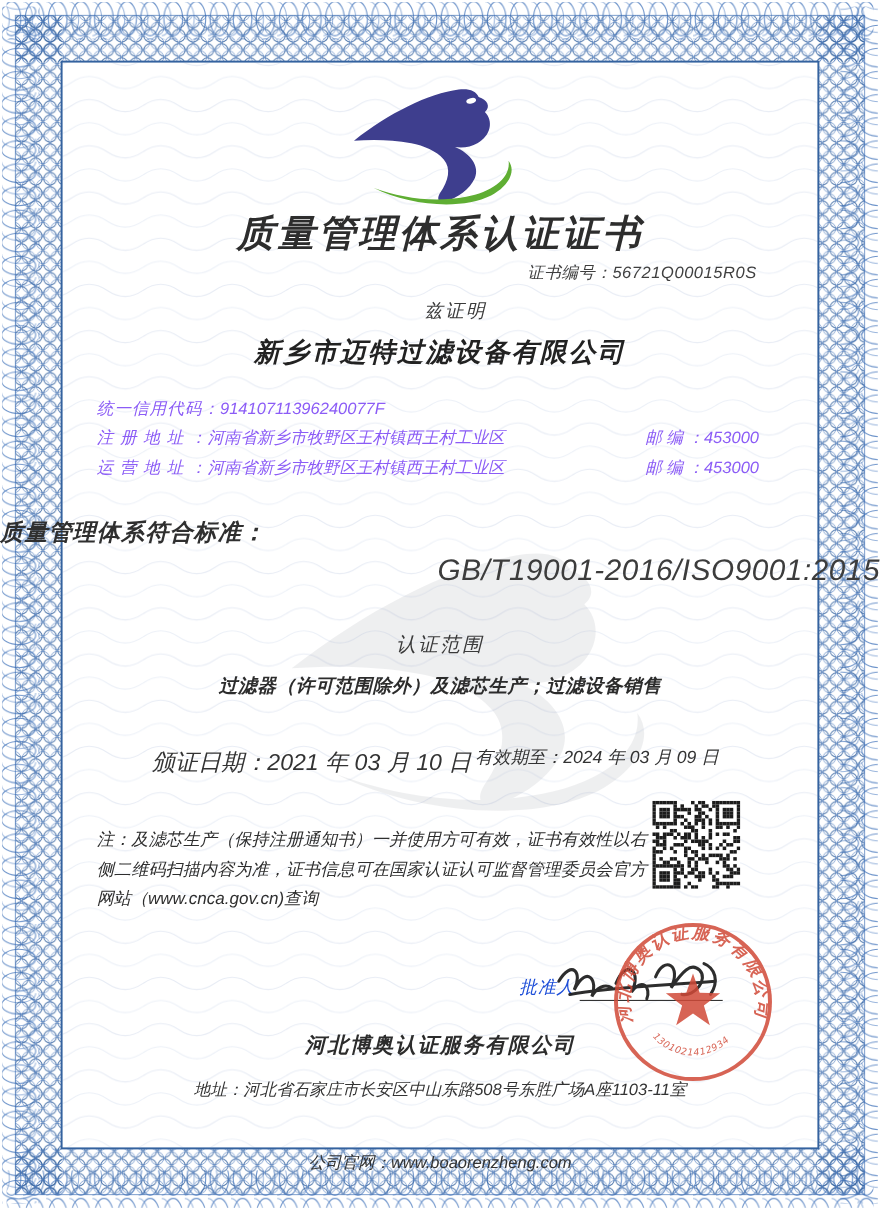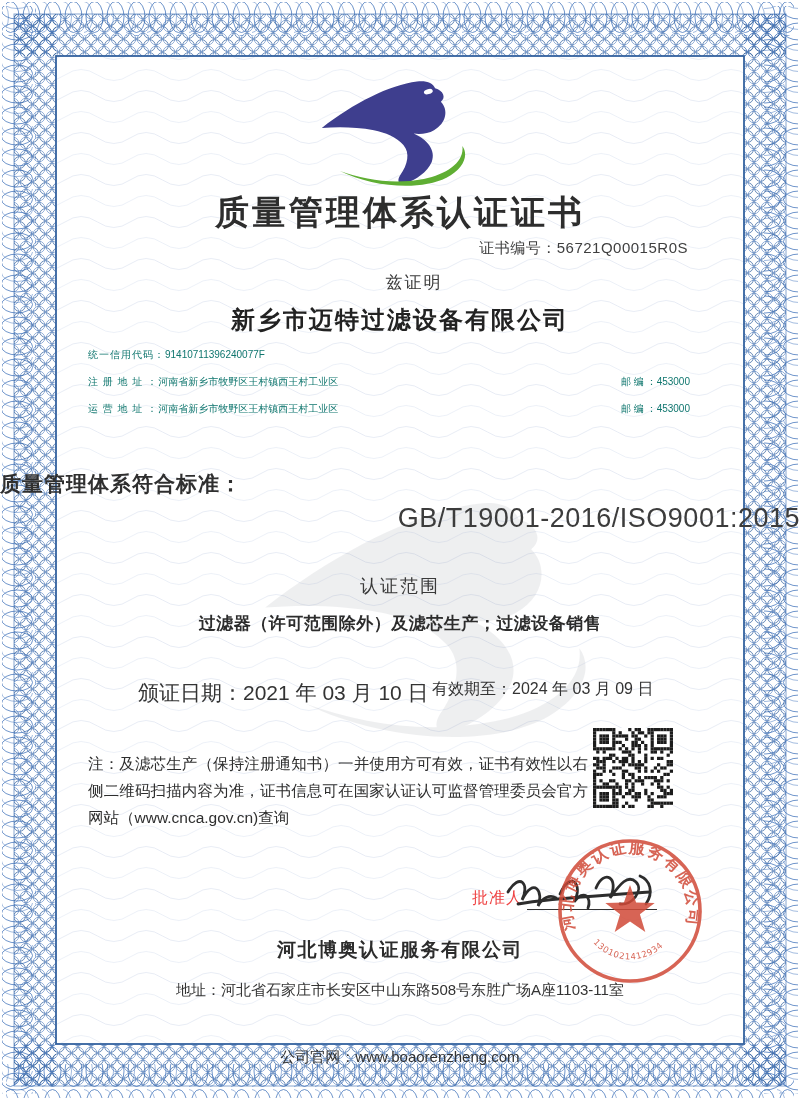--- a/index.html
+++ b/index.html
@@ -1,43 +1,44 @@
 <!DOCTYPE html>
 <html><head>
 <meta charset="utf-8">
 <style>
   html,body{margin:0;padding:0;background:#ffffff;}
   .page{
     position:relative;width:800px;height:1100px;margin:0 auto;
     background:#ffffff;overflow:hidden;
     font-family:"Liberation Sans","DejaVu Sans",sans-serif;
     color:#3a3a3a;
+    font-style:italic;
   }
   .abs{position:absolute;}
   svg{display:block;}
   .title{
     left:0;right:0;top:190px;text-align:center;
     font-size:34px;font-weight:700;letter-spacing:3px;color:#2d2d2d;
   }
   .cert-no{right:112px;top:239px;font-size:15px;color:#3f3f3f;letter-spacing:0.5px;}
   .certify-intro{left:0;right:0;top:271px;text-align:center;font-size:17px;color:#3a3a3a;letter-spacing:2px;padding-left:28px;}
   .company-name{left:0;right:0;top:304px;text-align:center;font-size:24px;font-weight:700;color:#222;letter-spacing:2px;}
-  .info-block{left:88px;top:346px;width:602px;font-size:10px;color:#0f766e;}
+  .info-block{left:88px;top:363px;width:602px;font-size:15px;color:#8b5cf6;}
   .info-row{display:flex;justify-content:space-between;margin-bottom:9px;line-height:18px;}
   .info-left .lbl{letter-spacing:1px;}
   .info-right{white-space:nowrap;}
   .standard-heading{left:0;right:0;top:470px;font-size:21px;font-weight:700;color:#2f2f2f;letter-spacing:1px;}
   .standard-code{left:0;right:0;top:503px;text-align:right;font-size:27px;color:#3c3c3c;letter-spacing:0.5px;}
   .scope-heading{left:0;right:0;top:574px;text-align:center;font-size:18px;color:#3a3a3a;letter-spacing:2px;}
   .scope-text{left:0;right:0;top:612px;text-align:center;font-size:17px;font-weight:700;color:#2c2c2c;letter-spacing:0.5px;}
   .date-issue{left:138px;top:679px;font-size:21px;color:#333;}
   .date-valid{left:432px;top:679px;font-size:16px;color:#333;}
   .note{left:88px;top:750px;width:500px;font-size:15.5px;line-height:27px;color:#2e2e2e;text-align:justify;}
   .qr-wrap{left:593px;top:728px;width:80px;height:80px;}
-  .approver{left:472px;top:888px;font-size:16px;color:#ef4444;letter-spacing:1px;}
+  .approver{left:472px;top:888px;font-size:16px;color:#1d4ed8;letter-spacing:1px;}
   .sign-line{left:527px;top:909px;width:130px;border-top:1.5px solid #333;height:0;}
   .signature{left:500px;top:858px;}
   .seal{left:550px;top:831px;}
   .footer-name{left:0;right:0;top:937px;text-align:center;font-size:19px;font-weight:700;color:#2c2c2c;letter-spacing:1.5px;}
   .footer-address{left:0;right:0;top:981px;text-align:center;font-size:15px;color:#333;}
   .footer-web{left:0;right:0;top:1007px;text-align:center;font-size:15px;color:#333;margin-top:41px;}
   .wm{opacity:0.11;}
 </style>
 </head>
 <body>

